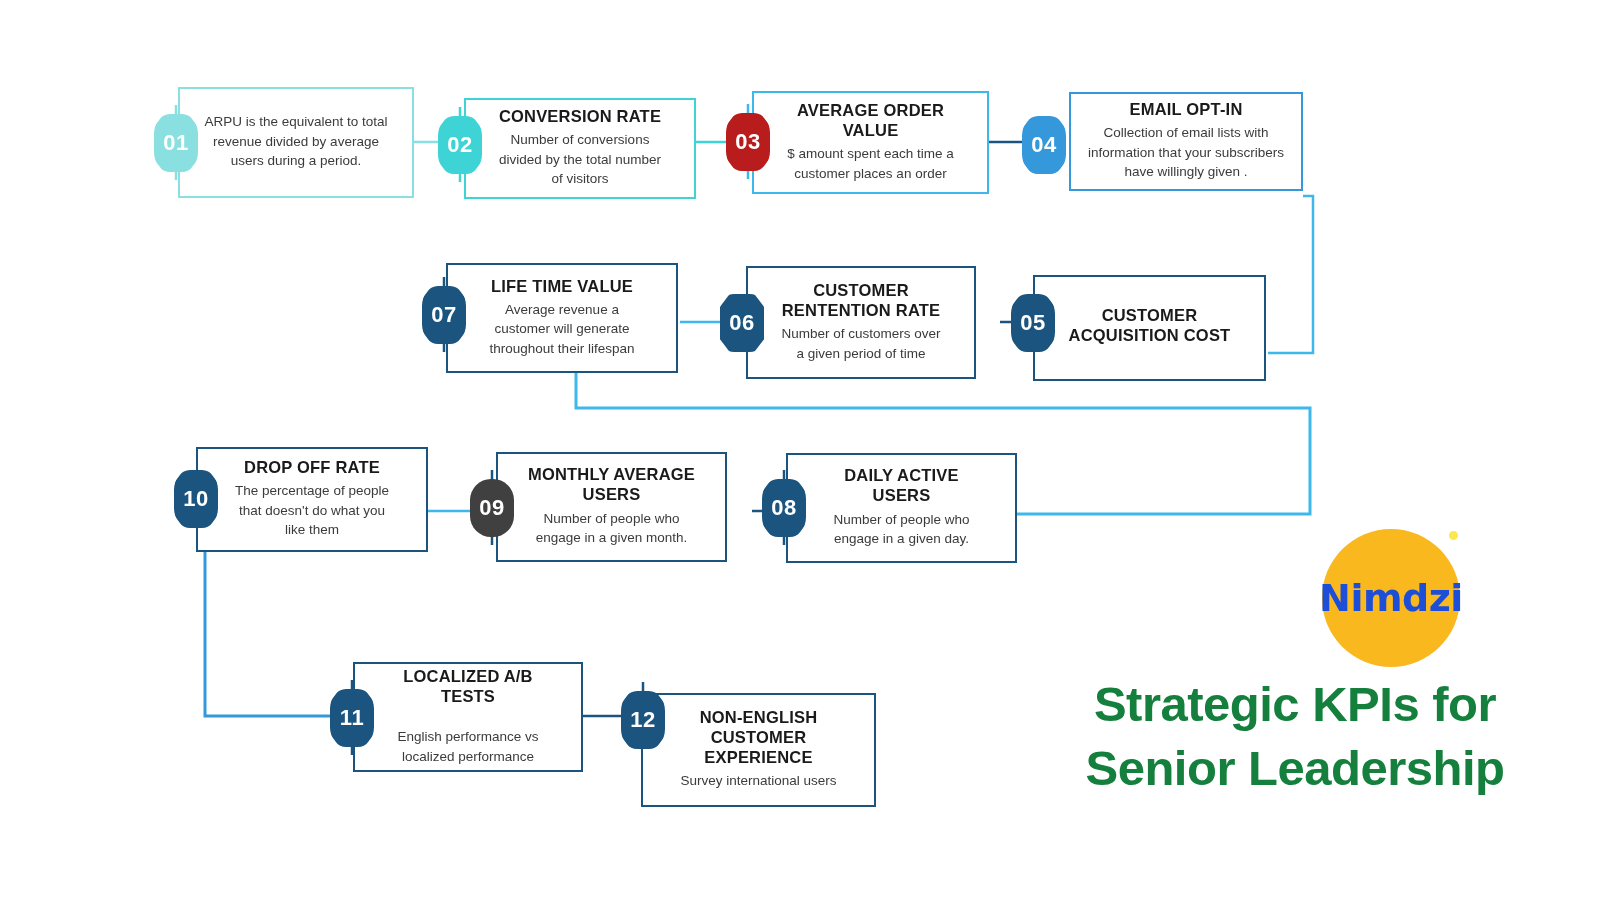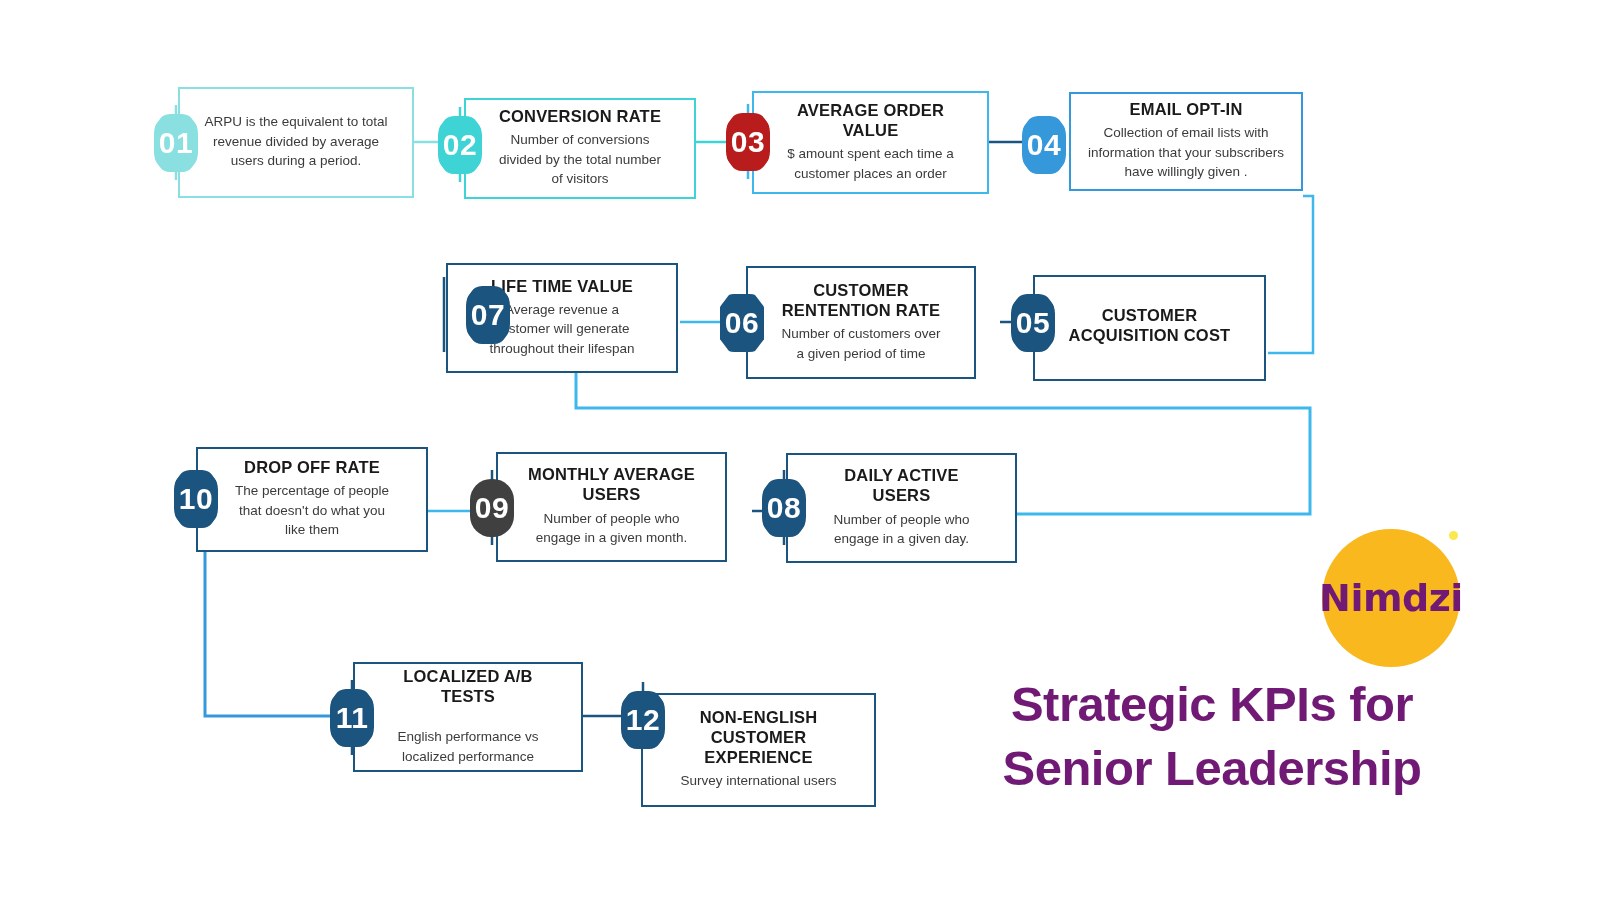--- a/index.html
+++ b/index.html
@@ -65,21 +65,21 @@
   .kpi-badge {
     position: absolute;
     width: 44px;
     height: 58px;
     z-index: 6;
     display: flex;
     align-items: center;
     justify-content: center;
     border-radius: 16px / 20px;
     color: #ffffff;
-    font-size: 30px;
+    font-size: 22px;
     font-weight: bold;
     letter-spacing: 0.5px;
     line-height: 1;
     clip-path: polygon(
       0% 22%, 22% 0%, 78% 0%, 100% 22%,
       100% 78%, 78% 100%, 22% 100%, 0% 78%
     );
   }
 
   
@@ -188,21 +188,21 @@
         <div class="kpi-desc">Number of customers  over
 a given period of time</div>
       </div>
       <div class="kpi-badge" style="left: 720px; top: 294px; background: rgb(28, 84, 128); border-radius: 14px;">06</div>
       <div class="kpi-card" style="left: 446px; top: 263px; width: 232px; height: 110px; border-color: rgb(28, 84, 128);">
         <div class="kpi-title">LIFE TIME VALUE</div>
         <div class="kpi-desc">Average revenue  a
 customer will generate
 throughout their lifespan</div>
       </div>
-      <div class="kpi-badge" style="left: 422px; top: 286px; background: rgb(28, 84, 128); margin-left: 44px;">07</div>
+      <div class="kpi-badge" style="left: 422px; top: 286px; background: rgb(28, 84, 128);">07</div>
       <div class="kpi-card" style="left: 786px; top: 453px; width: 231px; height: 110px; border-color: rgb(28, 84, 128);">
         <div class="kpi-title">DAILY ACTIVE
 USERS</div>
         <div class="kpi-desc">Number of people who
 engage in a given day.</div>
       </div>
       <div class="kpi-badge" style="left: 762px; top: 479px; background: rgb(28, 84, 128);">08</div>
       <div class="kpi-card" style="left: 496px; top: 452px; width: 231px; height: 110px; border-color: rgb(28, 84, 128);">
         <div class="kpi-title">MONTHLY AVERAGE
 USERS</div>
@@ -228,20 +228,20 @@
         <div class="kpi-title">NON-ENGLISH
 CUSTOMER
 EXPERIENCE</div>
         <div class="kpi-desc">Survey international users</div>
       </div>
       <div class="kpi-badge" style="left: 621px; top: 691px; background: rgb(28, 84, 128);">12</div>
     </div>
 
   <div id="brand">
     <div id="brand-logo" style="left: 1322px; top: 529px; background: rgb(249, 184, 29);">
-      <span id="brand-logo-text" style="color: #701a75;">Nimdzi</span>
+      <span id="brand-logo-text" style="color: #1d4ed8;">Nimdzi</span>
       <span id="brand-logo-dot" style="background: rgb(251, 231, 78);"></span>
     </div>
-    <div id="brand-title" style="left: 957px; top: 673px; width: 510px; color: #701a75;">Strategic KPIs for
+    <div id="brand-title" style="left: 1040px; top: 673px; width: 510px; color: #15803d;">Strategic KPIs for
 Senior Leadership</div>
   </div>
 
 </div>
 
 </body></html>

